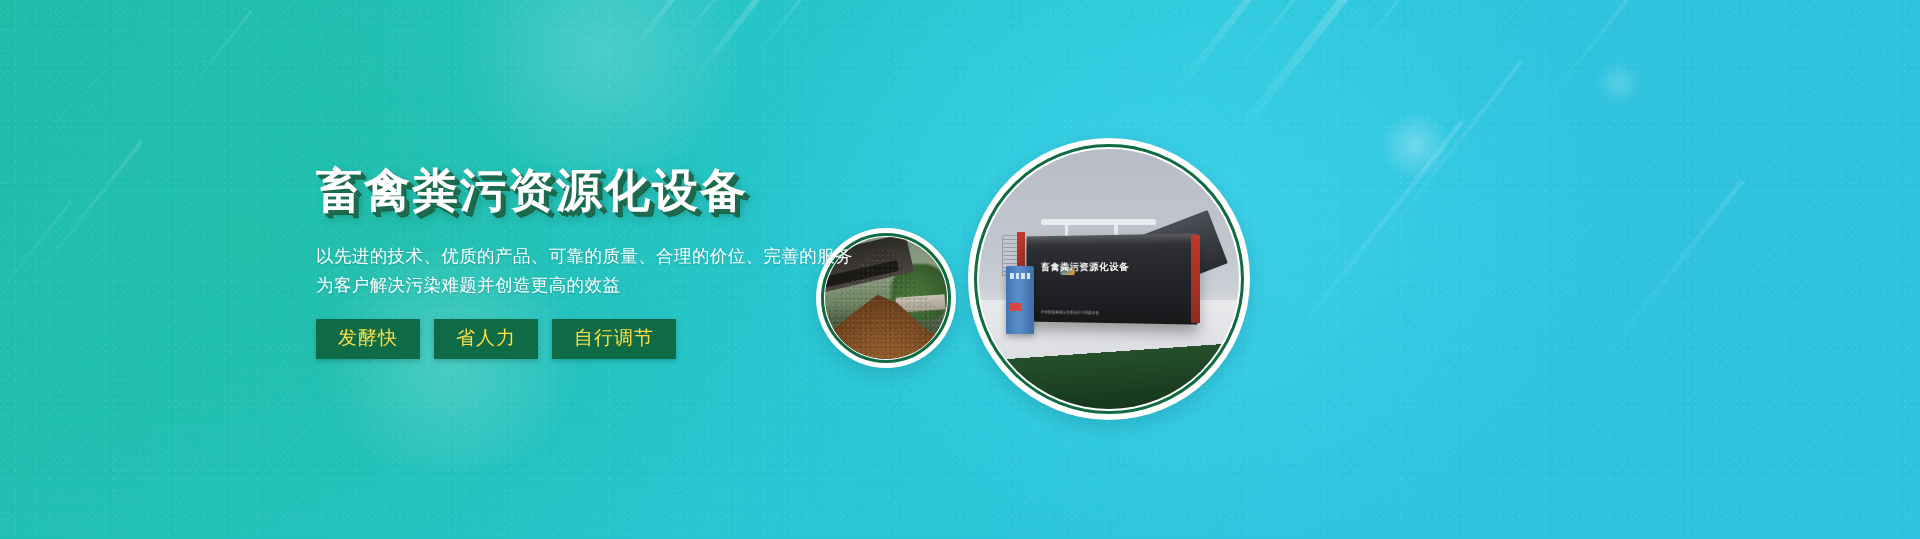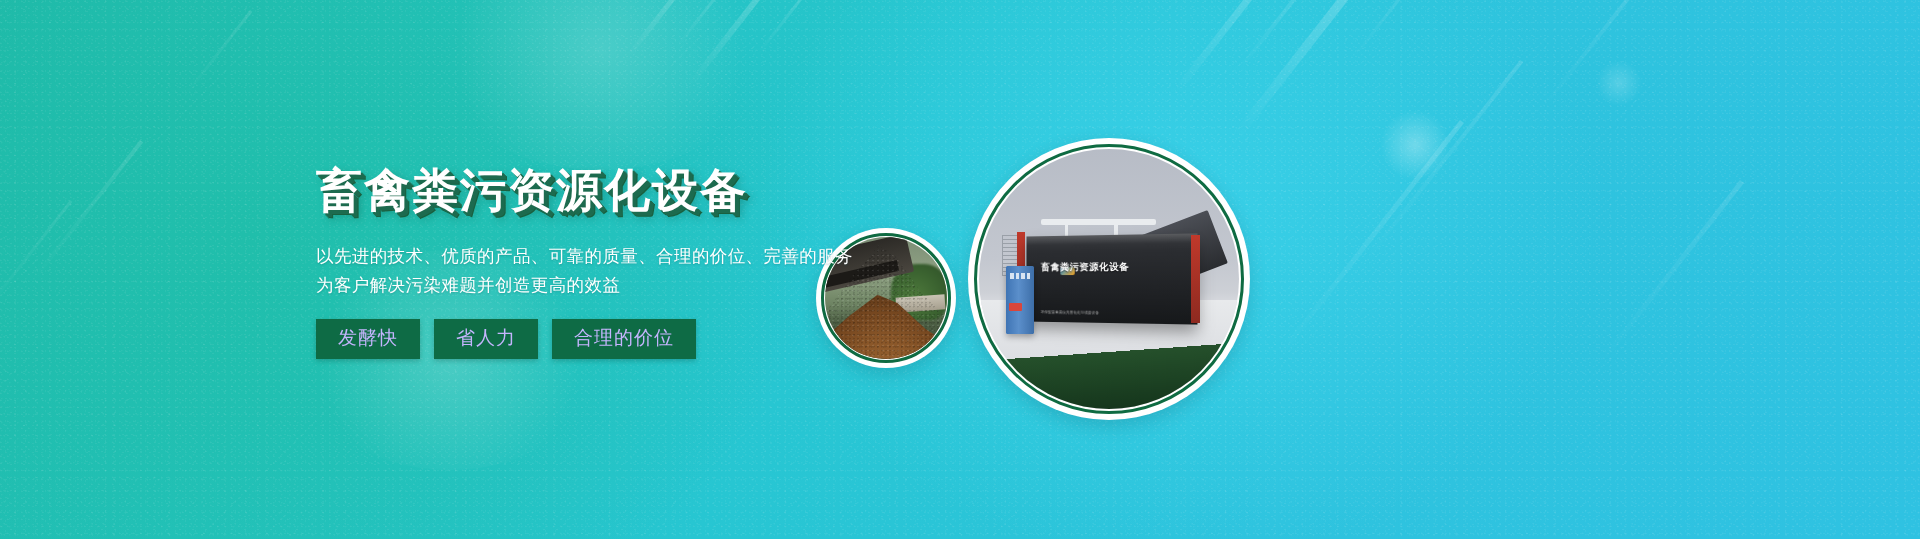--- a/index.html
+++ b/index.html
@@ -84,21 +84,21 @@
     line-height: 1.62;
     letter-spacing: .4px;
     text-shadow: 0 1px 2px rgba(0,70,70,.25);
     white-space: nowrap;
   }
 
   .tags { margin-top: 20px; }
   .tag-row { display: flex; gap: 14px; margin-bottom: 11px; }
   .tag {
     background: #0e6b45;
-    color: #c4b5fd;
+    color: #fde047;
     font-size: 19px;
     letter-spacing: 1px;
     padding: 7px 22px 8px;
     line-height: 1.3;
     white-space: nowrap;
     box-shadow: 0 2px 5px rgba(0,50,35,.25);
   }
 
   
   .circle-wrap { position: absolute; border-radius: 50%; z-index: 5; }
@@ -266,21 +266,21 @@
 
     <div class="subtitle">
       <div>以先进的技术、优质的产品、可靠的质量、合理的价位、完善的服务</div>
       <div>为客户解决污染难题并创造更高的效益</div>
     </div>
 
     <div class="tags">
       <div class="tag-row">
         <div class="tag">发酵快</div>
         <div class="tag">省人力</div>
-        <div class="tag">合理的价位</div>
+        <div class="tag">自行调节</div>
       </div>
     </div>
   </div>
 
   <div class="circle-wrap c-small">
     <div class="ring-outer"></div>
     <div class="ring-inner"></div>
     <div class="photo">
       <div class="compost">
         <div class="sky-bg"></div>

